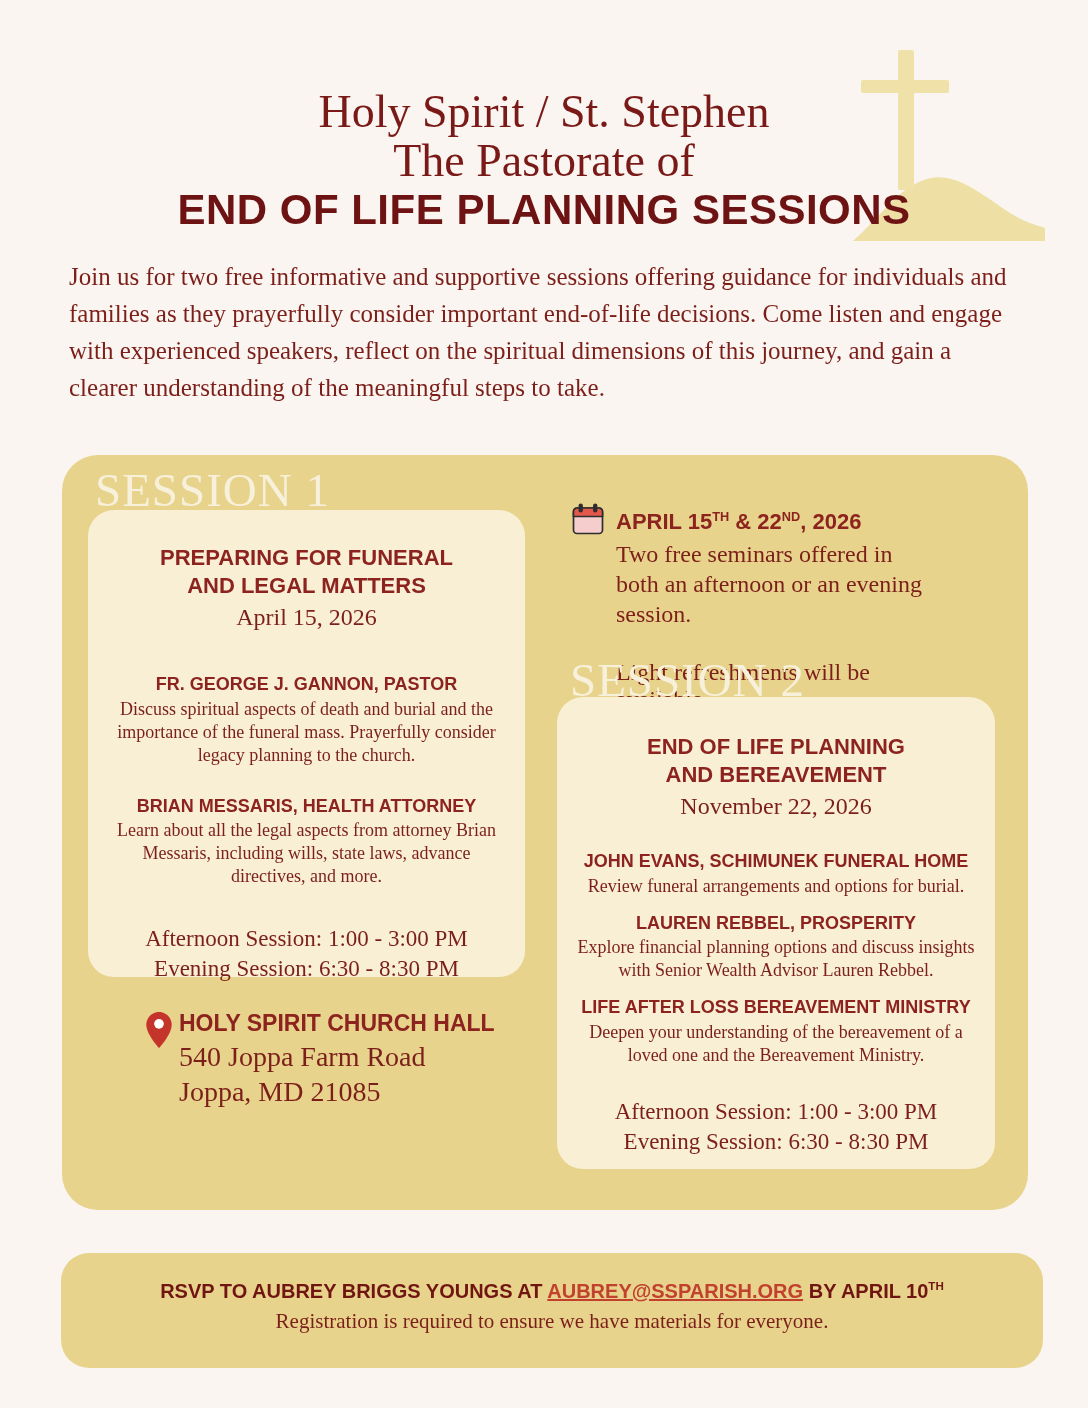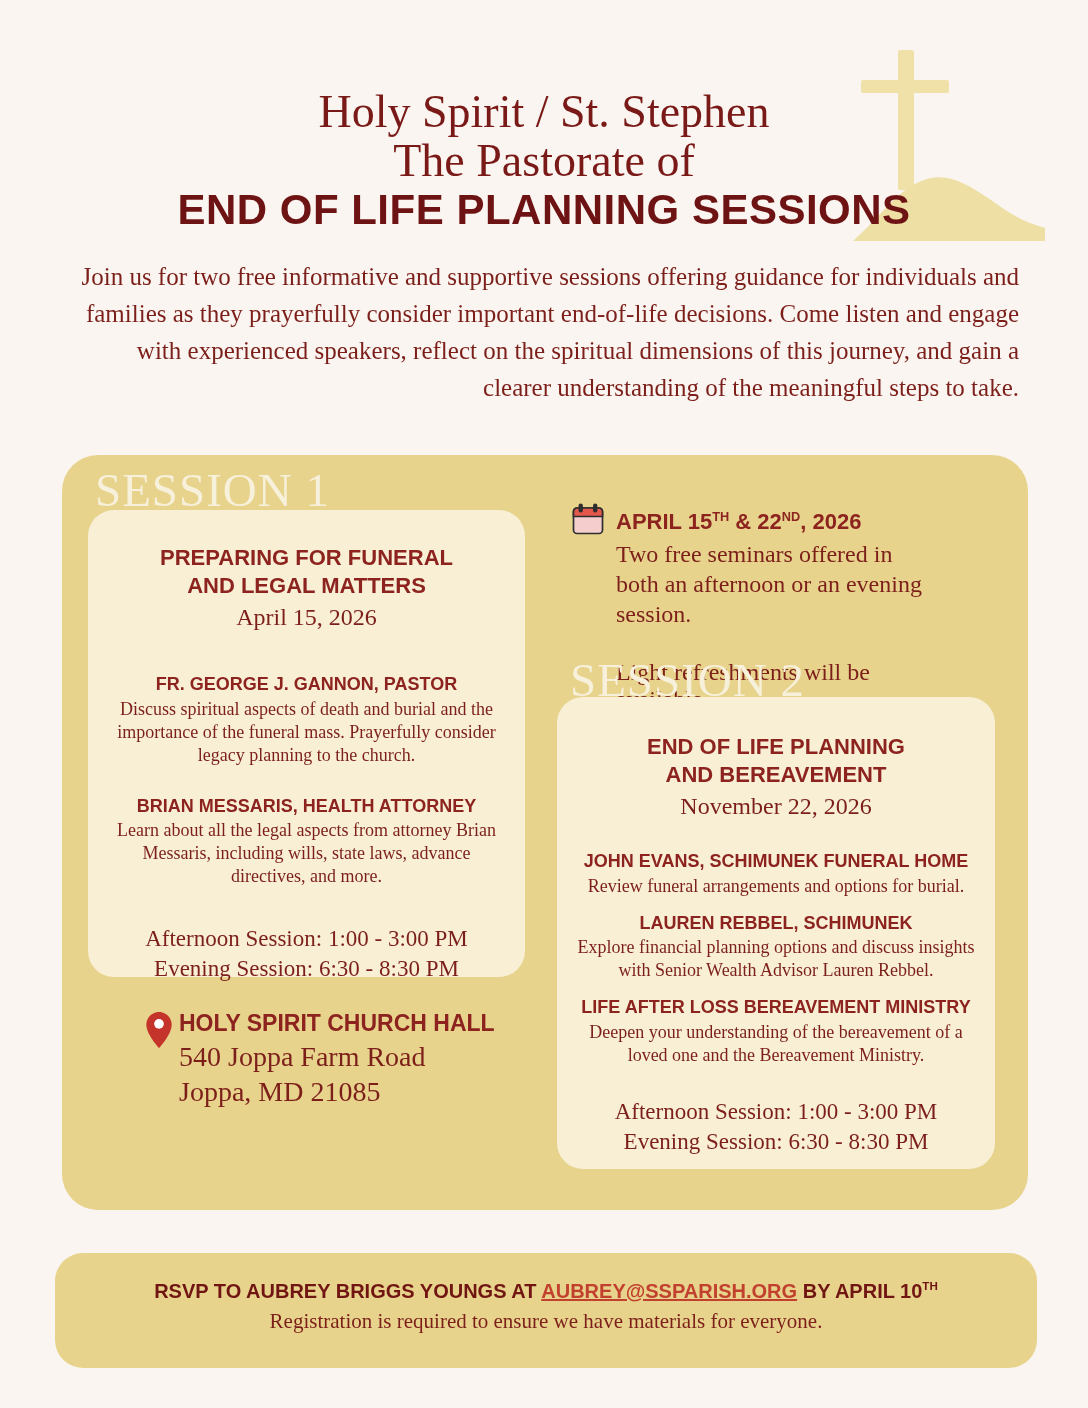--- a/index.html
+++ b/index.html
@@ -16,21 +16,21 @@
   *{box-sizing:border-box;margin:0;padding:0;}
   html,body{width:1088px;background:var(--bg);}
   body{font-family:"Liberation Serif", serif;}
   .page{position:relative;width:1088px;height:1408px;background:var(--bg);overflow:hidden;}
 
   
   .cross-art{position:absolute;left:845px;top:48px;width:215px;height:198px;}
   .header{position:absolute;left:0;top:88px;width:100%;text-align:center;z-index:2;}
   .t-serif{font-family:"Liberation Serif",serif;font-size:46px;line-height:1.06;color:#7a1a18;}
   .t-main{font-family:"Liberation Sans",sans-serif;font-weight:bold;font-size:42px;letter-spacing:.5px;color:var(--maroon-deep);}
-  .intro{position:absolute;left:69px;top:258px;width:950px;text-align:right;font-size:25px;line-height:1.48;color:var(--maroon);z-index:2;}
+  .intro{position:absolute;left:69px;top:258px;width:950px;text-align:left;font-size:25px;line-height:1.48;color:var(--maroon);z-index:2;}
 
   
   .panel{position:absolute;left:62px;top:455px;width:966px;height:755px;background:var(--gold);border-radius:36px;}
   .s-heading{position:absolute;font-family:"Liberation Serif",serif;font-size:47px;color:var(--heading-cream);letter-spacing:1px;}
   .s1{left:33px;top:8px;}
   .s2{left:508px;top:198px;}
 
   .card{position:absolute;background:var(--cream);border-radius:26px;text-align:center;color:var(--maroon);}
   .card1{left:26px;top:55px;width:437px;height:467px;padding:0 20px;}
   .card2{left:495px;top:242px;width:438px;height:472px;padding:0 18px;}
@@ -60,21 +60,21 @@
 
   
   .location{position:absolute;left:84px;top:556px;display:flex;align-items:flex-start;color:var(--maroon);}
   .pin-icon{width:26px;height:36px;flex:0 0 26px;margin-top:1px;}
   .loc-text{margin-left:7px;text-align:left;}
   .loc-name{font-family:"Liberation Sans",sans-serif;font-weight:bold;font-size:23px;color:var(--accent);line-height:1.1;}
   .loc-addr{font-size:28px;line-height:1.23;}
   .loc-addr.first{margin-top:4px;}
 
   
-  .rsvp{position:absolute;left:55px;top:1253px;width:982px;height:115px;background:var(--gold);border-radius:28px;text-align:center;padding-top:27px;}
+  .rsvp{position:absolute;left:61px;top:1253px;width:982px;height:115px;background:var(--gold);border-radius:28px;text-align:center;padding-top:27px;}
   .rsvp-line1{font-family:"Liberation Sans",sans-serif;font-weight:bold;font-size:20px;color:#701512;}
   .rsvp-line1 .email{color:var(--link);text-decoration:underline;cursor:pointer;}
   .rsvp-line2{margin-top:6px;font-size:21px;color:var(--maroon);}
 </style>
 </head>
 <body>
 
 <div class="page">
 
   <svg class="cross-art" viewBox="0 0 215 198" aria-hidden="true">
@@ -133,21 +133,21 @@
     <div class="card card2">
       <div class="card-title">
         <span>END OF LIFE PLANNING</span><br>
         <span>AND BEREAVEMENT</span>
       </div>
       <div class="card-date">November 22, 2026</div>
 
       <div class="speaker-name sp1">JOHN EVANS, SCHIMUNEK FUNERAL HOME</div>
       <div class="speaker-desc">Review funeral arrangements and options for burial.</div>
 
-      <div class="speaker-name sp2">LAUREN REBBEL, SCHIMUNEK</div>
+      <div class="speaker-name sp2">LAUREN REBBEL, PROSPERITY</div>
       <div class="speaker-desc">Explore financial planning options and discuss insights with Senior Wealth Advisor Lauren Rebbel.</div>
 
       <div class="speaker-name sp3">LIFE AFTER LOSS BEREAVEMENT MINISTRY</div>
       <div class="speaker-desc">Deepen your understanding of the bereavement of a loved one and the Bereavement Ministry.</div>
 
       <div class="times">
         <div>Afternoon Session: 1:00 - 3:00 PM</div>
         <div>Evening Session: 6:30 - 8:30 PM</div>
       </div>
     </div>

